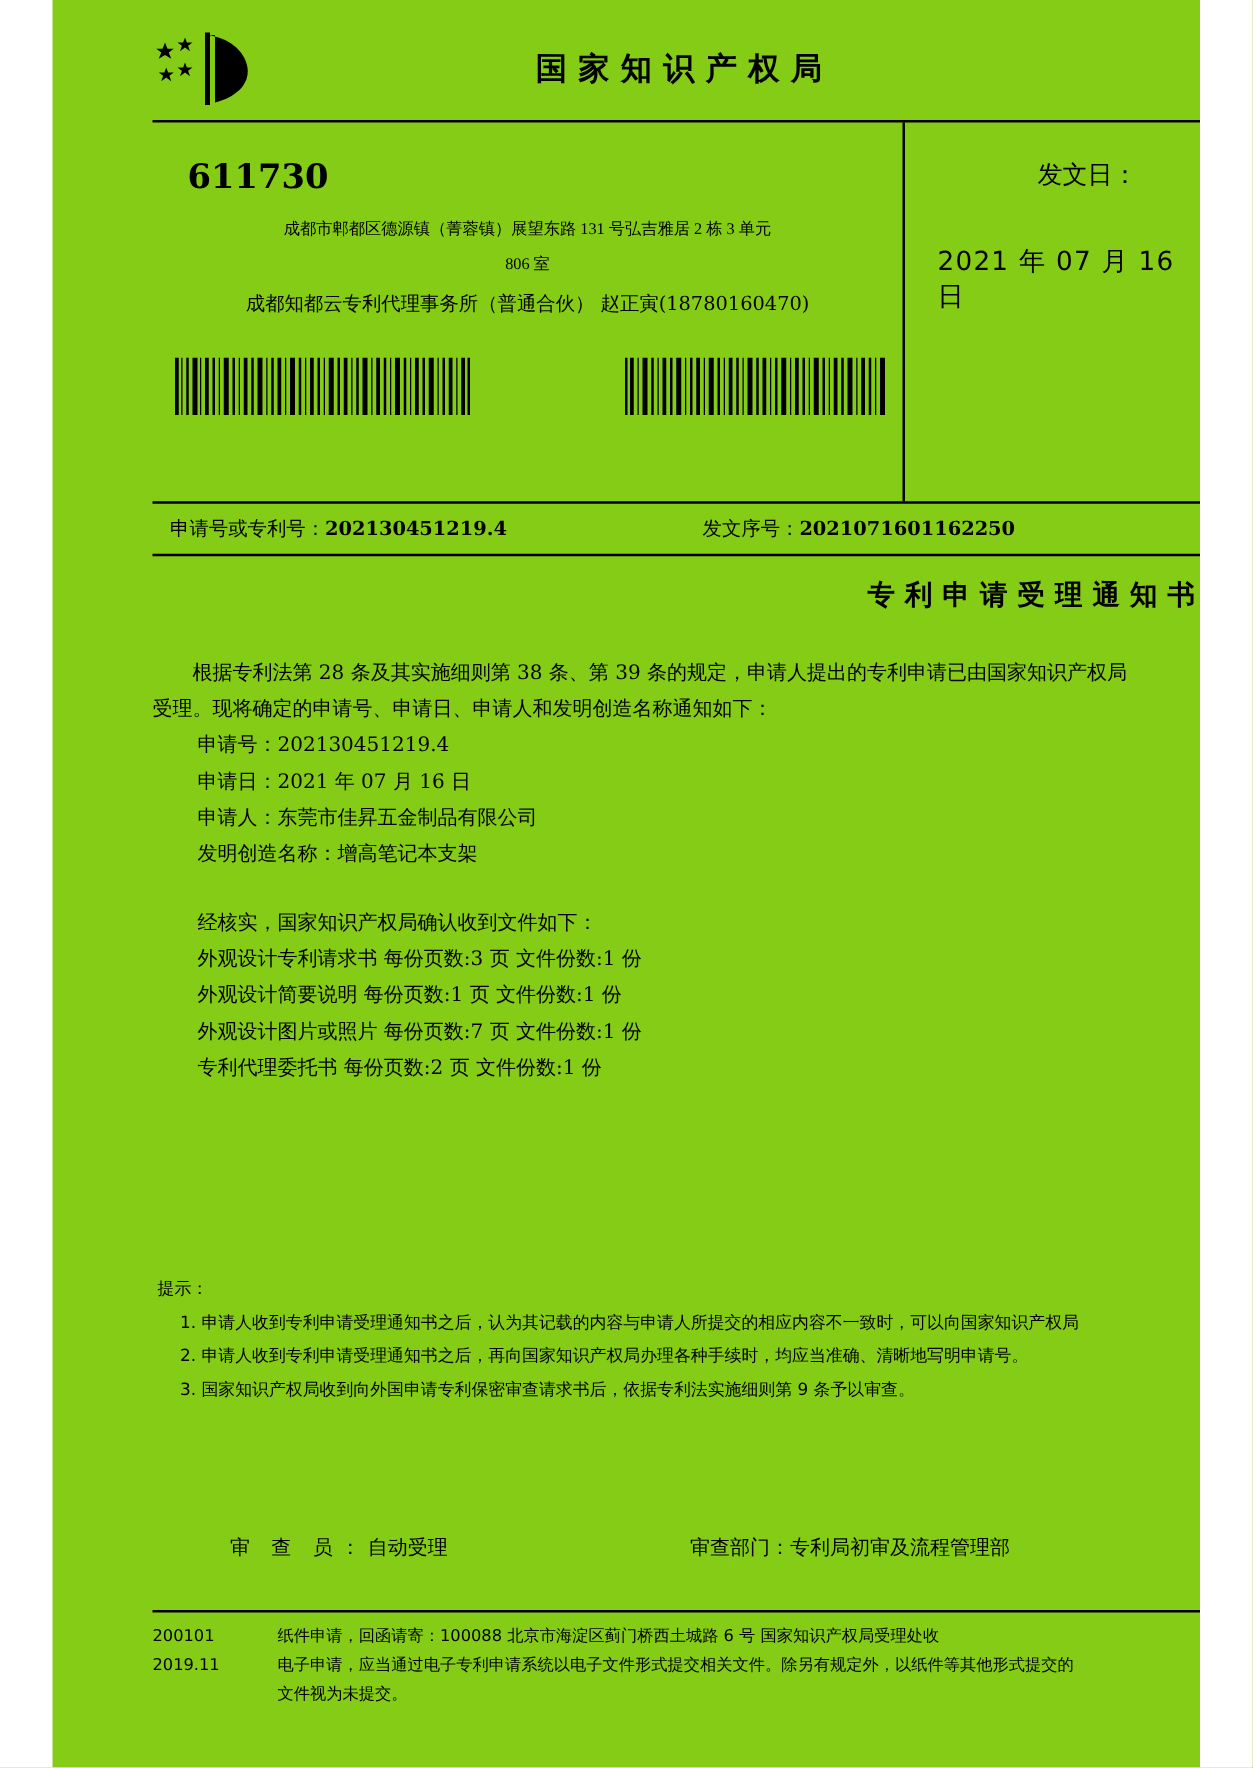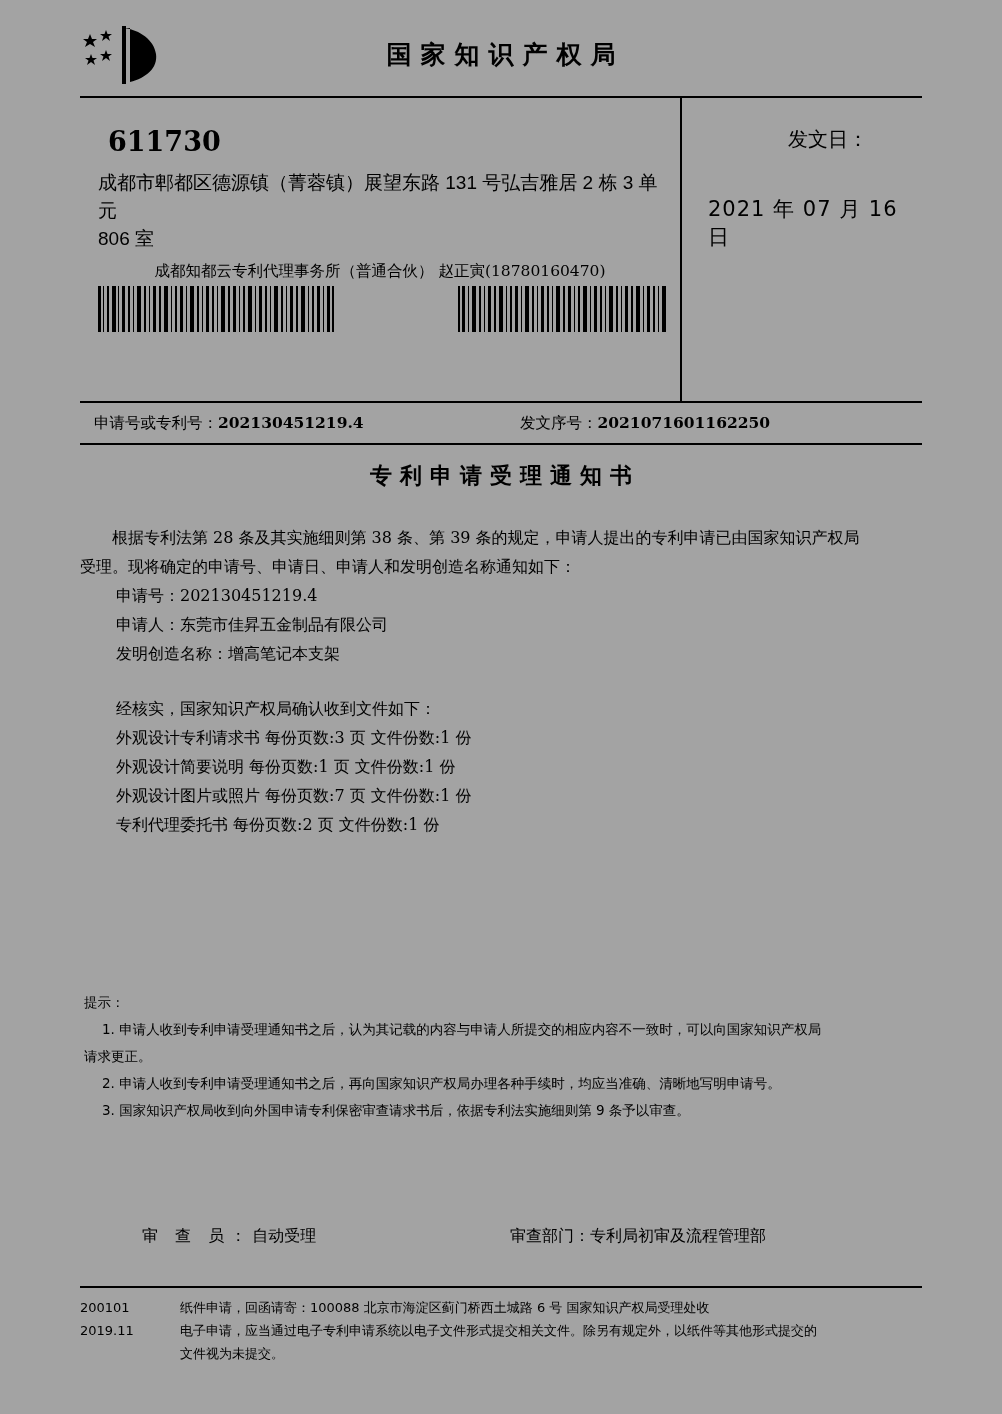--- a/index.html
+++ b/index.html
@@ -6,24 +6,24 @@
     margin: 0;
     padding: 0;
     background: #ffffff;
   }
   body {
     font-family: "DejaVu Sans", "Liberation Sans", sans-serif;
     color: #000;
   }
   .page {
     position: relative;
-    width: 1002px;
+    width: 918px;
     height: 1414px;
     margin: 0 auto;
-    background: #a3a3a3;
+    background: #84cc16;
     overflow: hidden;
   }
   .sheet {
     position: absolute;
     left: 80px;
     top: 18px;
     width: 842px;
   }
 
   
@@ -65,24 +65,24 @@
     width: 600px;
     padding-top: 28px;
   }
   .doc-number {
     font-family: "DejaVu Serif", "Liberation Serif", serif;
     font-size: 27px;
     font-weight: bold;
     padding-left: 28px;
   }
   .addr-lines {
-    font-family: Liberation Sans, sans-serif;
-    font-size: 19px;
+    font-family: Liberation Serif, serif;
+    font-size: 13px;
     line-height: 28px;
-    text-align: left;
+    text-align: center;
     padding: 12px 18px 0 18px;
   }
   .addr-agent {
     font-family: "DejaVu Serif", "Liberation Serif", serif;
     font-size: 15.5px;
     text-align: center;
     padding-top: 8px;
   }
   .vline {
     position: absolute;
@@ -143,21 +143,21 @@
     position: absolute;
     left: 440px;
     top: 10px;
   }
   .numbers-row b {
     font-weight: bold;
   }
 
   
   .doc-title {
-    text-align: center;
+    text-align: right;
     font-family: "DejaVu Serif", "Liberation Serif", serif;
     font-size: 22px;
     font-weight: bold;
     letter-spacing: 8px;
     text-indent: 8px;
     padding: 16px 0 10px 0;
   }
 
   
   .body-text {
@@ -368,38 +368,38 @@
       </div>
     </div>
 
     <div class="doc-title">专利申请受理通知书</div>
 
     <div class="body-text">
       <div class="para">根据专利法第 28 条及其实施细则第 38 条、第 39 条的规定，申请人提出的专利申请已由国家知识产权局</div>
       <div>受理。现将确定的申请号、申请日、申请人和发明创造名称通知如下：</div>
 
       <div class="indent1">申请号：202130451219.4</div>
+      <div class="indent1">申请日：2021 年 07 月 16 日</div>
       <div class="indent1">申请人：东莞市佳昇五金制品有限公司</div>
       <div class="indent1">发明创造名称：增高笔记本支架</div>
 
       <div class="gap-md"></div>
 
       <div class="indent1">经核实，国家知识产权局确认收到文件如下：</div>
       <div class="indent1">外观设计专利请求书 每份页数:3 页 文件份数:1 份</div>
       <div class="indent1">外观设计简要说明 每份页数:1 页 文件份数:1 份</div>
       <div class="indent1">外观设计图片或照片 每份页数:7 页 文件份数:1 份</div>
       <div class="indent1">专利代理委托书 每份页数:2 页 文件份数:1 份</div>
     </div>
 
     <div class="gap-lg"></div>
 
     <div class="tips">
       <div class="tips-title">提示：</div>
       <div class="tip-item">1. 申请人收到专利申请受理通知书之后，认为其记载的内容与申请人所提交的相应内容不一致时，可以向国家知识产权局</div>
-      <div class="tip-cont">请求更正。</div>
       <div class="tip-item">2. 申请人收到专利申请受理通知书之后，再向国家知识产权局办理各种手续时，均应当准确、清晰地写明申请号。</div>
       <div class="tip-item">3. 国家知识产权局收到向外国申请专利保密审查请求书后，依据专利法实施细则第 9 条予以审查。</div>
     </div>
 
     <div class="sig-row">
       <div class="sig-left">
         <span class="sig-sp">审 查 员：</span><span>自动受理</span>
       </div>
       <div class="sig-right">
         <span>审查部门：</span><span>专利局初审及流程管理部</span>

